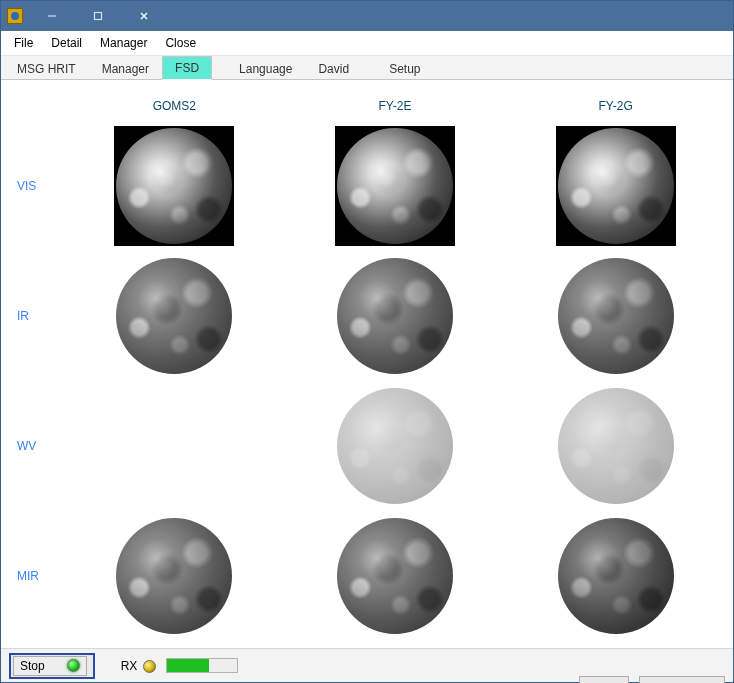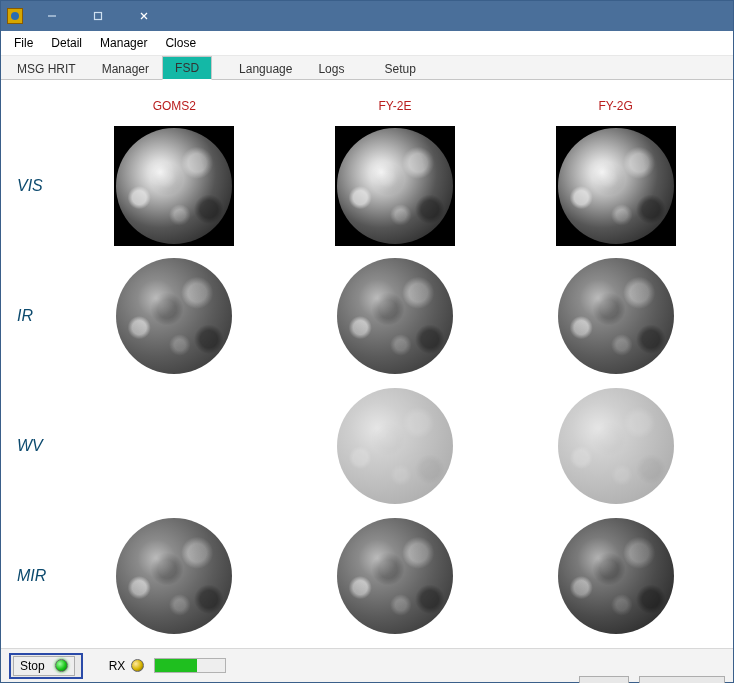--- a/index.html
+++ b/index.html
@@ -16,28 +16,28 @@
   .titlebar .winbtn { width: 46px; height: 100%; display: flex; align-items: center; justify-content: center; color: #d0dae6; cursor: pointer; }
   .titlebar .winbtn svg { stroke: #cfe0f0; }
 
   
   .menubar { height: 22px; background: #fff; display: flex; align-items: center; padding: 12px 4px; border-bottom: 1px solid #e8e8e8; }
   .menubar .menuitem { padding: 3px 9px; cursor: default; }
 
   
   .tabstrip { height: 24px; background: #f4f4f4; display: flex; align-items: flex-end; padding: 0 3px; border-bottom: 1px solid #c6c6c6; position: relative; }
   .tabstrip .tab { padding: 4px 12px 4px 12px; margin-right: 0px; font-size: 12px; cursor: default; color: #333; background: transparent; border: 1px solid transparent; border-bottom: none; position: relative; top: 1px; }
-  .tabstrip .tab.active { background: #14b8a6; border: 1px solid #c6c6c6; border-bottom: 1px solid #fff; z-index: 2; text-align: right; }
+  .tabstrip .tab.active { background: #5eead4; border: 1px solid #c6c6c6; border-bottom: 1px solid #fff; z-index: 2; text-align: right; }
   .tabstrip .tabgap { width: 14px; }
 
   
   .content { flex: 1; background: #fff; position: relative; padding: 14px 10px 10px 10px; overflow: hidden; }
   .grid { display: grid; grid-template-columns: 50px repeat(3, 1fr); grid-template-rows: 24px repeat(4, 1fr); gap: 6px 6px; height: 100%; align-items: center; justify-items: center; }
-  .colhdr { font-size: 12px; color: #b91c1c; align-self: center; }
-  .rowhdr { font-size: 16px; color: #0c4a6e; justify-self: start; padding-left: 6px; font-style: italic; }
+  .colhdr { font-size: 12px; color: #0c4a6e; align-self: center; }
+  .rowhdr { font-size: 12px; color: #3b82f6; justify-self: start; padding-left: 6px; }
 
   .globe-box { width: 120px; height: 120px; display:flex; align-items:center; justify-content:center; }
   .globe-box.bg-black { background: #000; }
   .globe { width: 116px; height: 116px; border-radius: 50%; position: relative; overflow: hidden; }
   .globe.vis { background: radial-gradient(circle at 38% 38%, #f6f6f6 0%, #ddd 12%, #555 55%, #111 100%); }
   .globe.ir  { background: radial-gradient(circle at 35% 35%, #bdbdbd 0%, #8a8a8a 18%, #5a5a5a 55%, #2a2a2a 100%); }
   .globe.wv  { background: radial-gradient(circle at 35% 35%, #e6e6e6 0%, #cfcfcf 25%, #bababa 60%, #a3a3a3 100%); }
   .globe.mir { background: radial-gradient(circle at 35% 35%, #b4b4b4 0%, #7a7a7a 20%, #4a4a4a 55%, #1a1a1a 100%); }
   
   .globe::before {
@@ -51,25 +51,25 @@
     mix-blend-mode: overlay;
   }
   .globe.wv::before { opacity: .35; }
   .globe-empty { width:120px; height:120px; }
 
   
   .bottombar { height: 34px; border-top: 1px solid #d8d8d8; background: #f3f3f3; display: flex; align-items: center; padding: 0 8px; gap: 10px; }
   .btn { height: 23px; min-width: 86px; padding: 0 14px; border: 1px solid #adadad; background: #e8e8e8; font-size: 12px; display: inline-flex; align-items: center; justify-content: center; cursor: pointer; margin-top: 44px; }
   .btn.small { min-width: 50px; }
   .stop-group { display: flex; align-items: center; gap: 8px; border: 2px solid #2a4aa8; padding: 1px 6px 1px 2px; background:#e9e9e9; }
-  .stop-btn { height: 20px; min-width: 48px; border: 1px solid #adadad; background: #eee; display:inline-flex; align-items:center; justify-content:center; cursor:pointer; gap:10px; padding:0 6px;}
+  .stop-btn { height: 20px; min-width: 48px; border: 1px solid #adadad; background: #eee; display:inline-flex; align-items:center; justify-content:center; cursor:pointer; gap:22px; padding:0 6px;}
   .led { width: 13px; height: 13px; border-radius: 50%; display:inline-block; border:1px solid #666; }
   .led.green { background: radial-gradient(circle at 35% 35%, #9fff9f, #16c416 55%, #0a6a0a); box-shadow: 0 0 3px #1fbf1f; }
   .led.amber { background: radial-gradient(circle at 35% 35%, #ffe9a0, #d6b400 55%, #6a5400); }
-  .rxgroup { display:flex; align-items:flex-start; gap:6px;padding-left:16px; }
+  .rxgroup { display:flex; align-items:flex-end; gap:6px;padding-left:16px; }
   .progress { width: 72px; height: 15px; border: 1px solid #b2b2b2; background: #eee; position: relative; }
   .progress .fill { position:absolute; inset:0 auto 0 0; background: #1fbf1f; }
 
   .spacer { flex: 1; }
 </style>
 </head>
 <body>
 
 <div class="window">
 
@@ -104,21 +104,21 @@
     <div class="menuitem">Manager</div>
     <div class="menuitem">Close</div>
   </div>
 
   <div class="tabstrip">
     <div class="tab">MSG HRIT</div>
     <div class="tab">Manager</div>
     <div class="tab active">FSD</div>
     <div class="tabgap"></div>
     <div class="tab">Language</div>
-    <div class="tab">Logs</div>
+    <div class="tab">David</div>
     <div class="tabgap"></div>
     <div class="tab">Setup</div>
   </div>
 
   <div class="content">
     <div class="grid">
       <div></div>
       <div class="colhdr">GOMS2</div>
       <div class="colhdr">FY-2E</div>
       <div class="colhdr">FY-2G</div>

